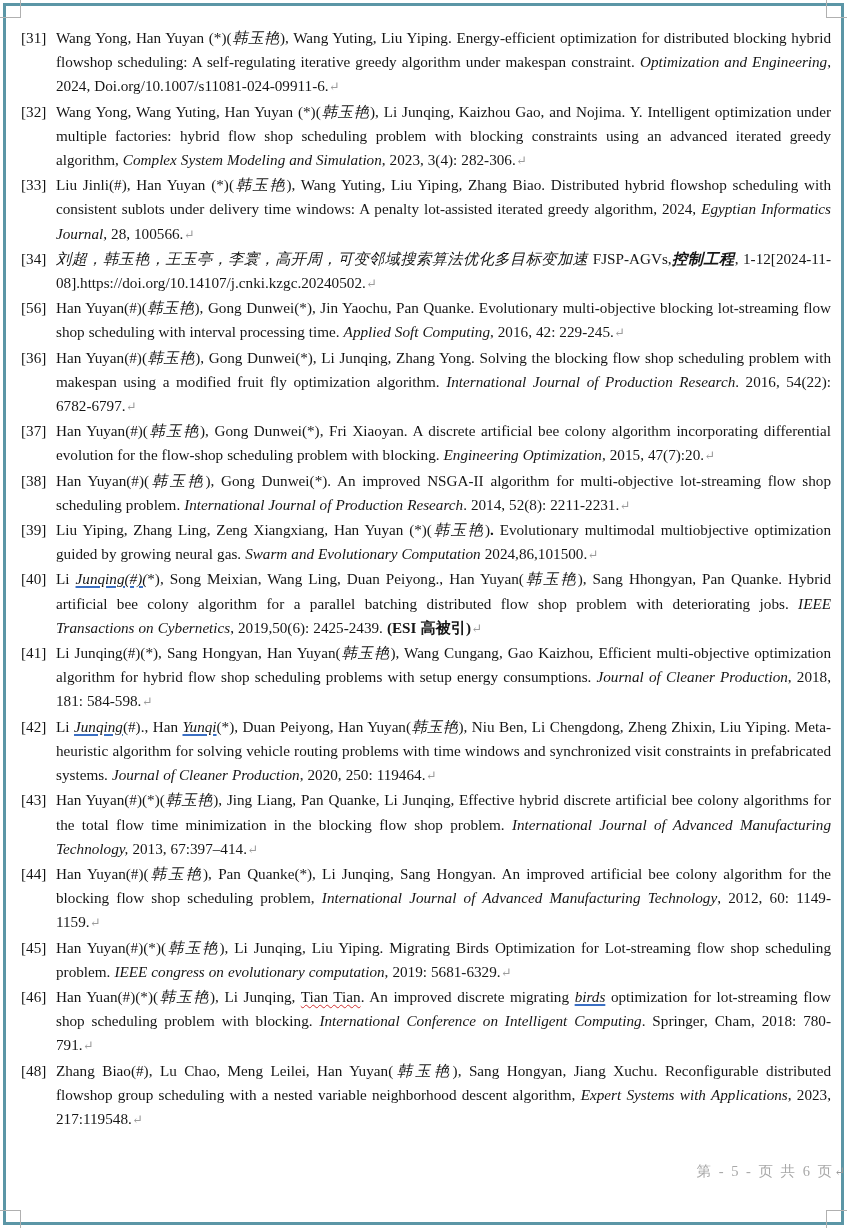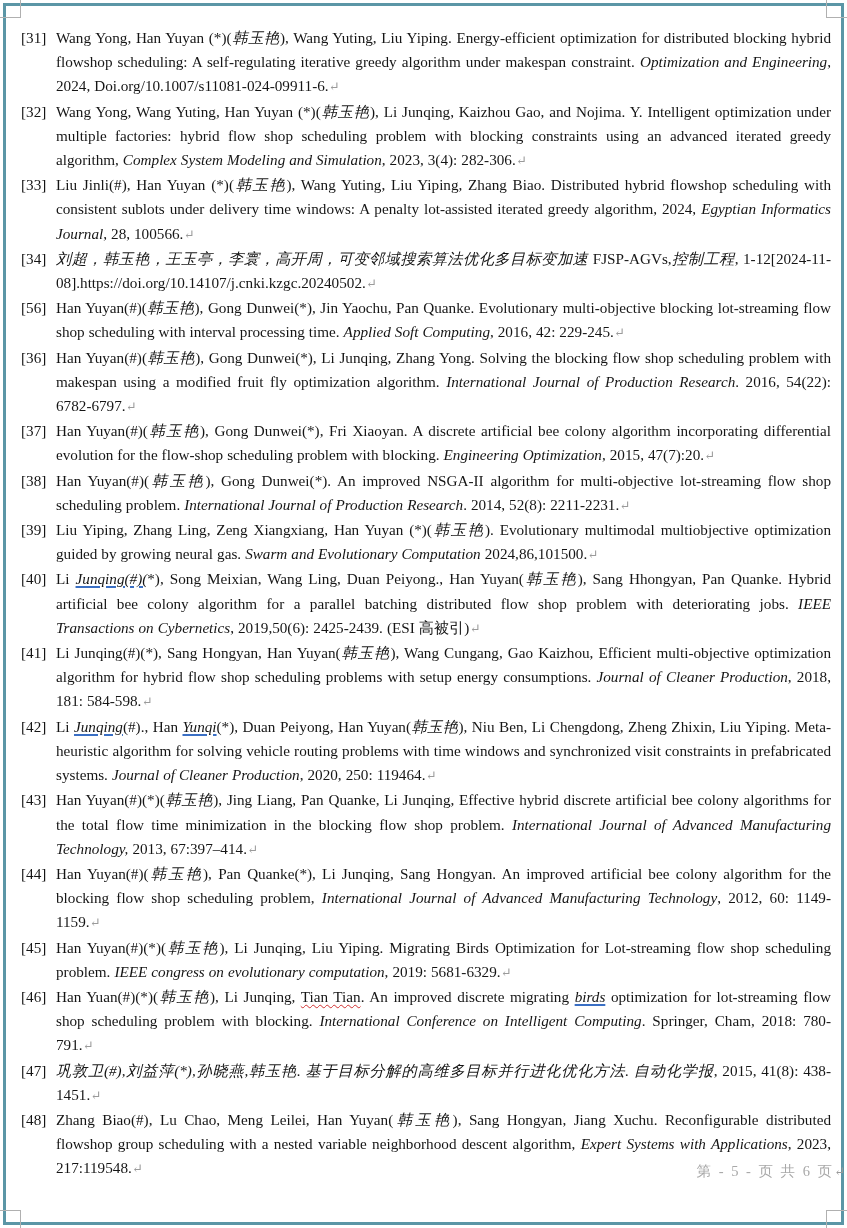--- a/index.html
+++ b/index.html
@@ -27,21 +27,21 @@
   .ref {
     position:relative;
     padding-left:35px;
     text-align:justify;
     font-size:15.2px;
     line-height:24.2px;
     color:#151515;
     word-spacing:0.2px;
   }
   .ref-num { position:absolute; left:0; top:0; }
-  .b  { font-weight:normal; }
+  .b  { font-weight:bold; }
   .bi { font-weight:normal; font-style:italic; }
   .cn { font-style:italic; }
   .u-blue {
     text-decoration:underline;
     text-decoration-color:#3a6fc4;
     text-decoration-thickness:1.5px;
     text-underline-offset:2px;
     font-style:italic;
   }
   .u-redwavy {
@@ -77,19 +77,18 @@
     <div class="ref"><span class="ref-num">[37]</span><span>Han Yuyan(#)(</span><span class="cn">韩玉艳</span><span>), Gong Dunwei(*), Fri Xiaoyan. A discrete artificial bee colony algorithm incorporating differential evolution for the flow-shop scheduling problem with blocking. </span><span class="bi">Engineering Optimization</span><span>, 2015, 47(7):20.</span><span class="pmark">↵</span></div>
     <div class="ref"><span class="ref-num">[38]</span><span>Han Yuyan(#)(</span><span class="cn">韩玉艳</span><span>), Gong Dunwei(*). An improved NSGA-II algorithm for multi-objective lot-streaming flow shop scheduling problem. </span><span class="bi">International Journal of Production Research</span><span>. 2014, 52(8): 2211-2231.</span><span class="pmark">↵</span></div>
     <div class="ref"><span class="ref-num">[39]</span><span>Liu Yiping, Zhang Ling, Zeng Xiangxiang, Han Yuyan (*)(</span><span class="cn">韩玉艳</span><span>)</span><span class="b">.</span><span> Evolutionary multimodal multiobjective optimization guided by growing neural gas. </span><span class="bi">Swarm and Evolutionary Computation</span><span> 2024,86,101500.</span><span class="pmark">↵</span></div>
     <div class="ref"><span class="ref-num">[40]</span><span>Li </span><span class="u-blue">Junqing(#)(</span><span>*), Song Meixian, Wang Ling, Duan Peiyong., Han Yuyan(</span><span class="cn">韩玉艳</span><span>), Sang Hhongyan, Pan Quanke. Hybrid artificial bee colony algorithm for a parallel batching distributed flow shop problem with deteriorating jobs. </span><span class="bi">IEEE Transactions on Cybernetics</span><span>, 2019,50(6): 2425-2439. </span><span class="b">(ESI 高被引)</span><span class="pmark">↵</span></div>
     <div class="ref"><span class="ref-num">[41]</span><span>Li Junqing(#)(*), Sang Hongyan, Han Yuyan(</span><span class="cn">韩玉艳</span><span>), Wang Cungang, Gao Kaizhou, Efficient multi-objective optimization algorithm for hybrid flow shop scheduling problems with setup energy consumptions. </span><span class="bi">Journal of Cleaner Production</span><span>, 2018, 181: 584-598.</span><span class="pmark">↵</span></div>
     <div class="ref"><span class="ref-num">[42]</span><span>Li </span><span class="u-blue">Junqing</span><span>(#)., Han </span><span class="u-blue">Yunqi</span><span>(*), Duan Peiyong, Han Yuyan(</span><span class="cn">韩玉艳</span><span>), Niu Ben, Li Chengdong, Zheng Zhixin, Liu Yiping. Meta-heuristic algorithm for solving vehicle routing problems with time windows and synchronized visit constraints in prefabricated systems. </span><span class="bi">Journal of Cleaner Production</span><span>, 2020, 250: 119464.</span><span class="pmark">↵</span></div>
     <div class="ref"><span class="ref-num">[43]</span><span>Han Yuyan(#)(*)(</span><span class="cn">韩玉艳</span><span>), Jing Liang, Pan Quanke, Li Junqing, Effective hybrid discrete artificial bee colony algorithms for the total flow time minimization in the blocking flow shop problem. </span><span class="bi">International Journal of Advanced Manufacturing Technology,</span><span> 2013, 67:397–414.</span><span class="pmark">↵</span></div>
     <div class="ref"><span class="ref-num">[44]</span><span>Han Yuyan(#)(</span><span class="cn">韩玉艳</span><span>), Pan Quanke(*), Li Junqing, Sang Hongyan. An improved artificial bee colony algorithm for the blocking flow shop scheduling problem, </span><span class="bi">International Journal of Advanced Manufacturing Technology</span><span>, 2012, 60: 1149-1159.</span><span class="pmark">↵</span></div>
     <div class="ref"><span class="ref-num">[45]</span><span>Han Yuyan(#)(*)(</span><span class="cn">韩玉艳</span><span>), Li Junqing, Liu Yiping. Migrating Birds Optimization for Lot-streaming flow shop scheduling problem. </span><span class="bi">IEEE congress on evolutionary computation</span><span>, 2019: 5681-6329.</span><span class="pmark">↵</span></div>
     <div class="ref"><span class="ref-num">[46]</span><span>Han Yuan(#)(*)(</span><span class="cn">韩玉艳</span><span>), Li Junqing, </span><span class="u-redwavy">Tian Tian</span><span>. An improved discrete migrating </span><span class="u-blue">birds</span><span> optimization for lot-streaming flow shop scheduling problem with blocking. </span><span class="bi">International Conference on Intelligent Computing</span><span>. Springer, Cham, 2018: 780-791.</span><span class="pmark">↵</span></div>
-    <div class="ref"><span class="ref-num">[47]</span><span class="cn">巩敦卫(#),刘益萍(*),孙晓燕,韩玉艳. 基于目标分解的高维多目标并行进化优化方法. </span><span class="bi cn">自动化学报</span><span>, 2015, 41(8): 438-1451.</span><span class="pmark">↵</span></div>
     <div class="ref"><span class="ref-num">[48]</span><span>Zhang Biao(#), Lu Chao, Meng Leilei, Han Yuyan(</span><span class="cn">韩玉艳</span><span>), Sang Hongyan, Jiang Xuchu. Reconfigurable distributed flowshop group scheduling with a nested variable neighborhood descent algorithm, </span><span class="bi">Expert Systems with Applications</span><span>, 2023, 217:119548.</span><span class="pmark">↵</span></div>
   </div>
 
 <div class="footer">
   <span>第 - 5 - 页 共 6 页</span><span class="pmark">↵</span>
 </div>
 
 </body></html>

